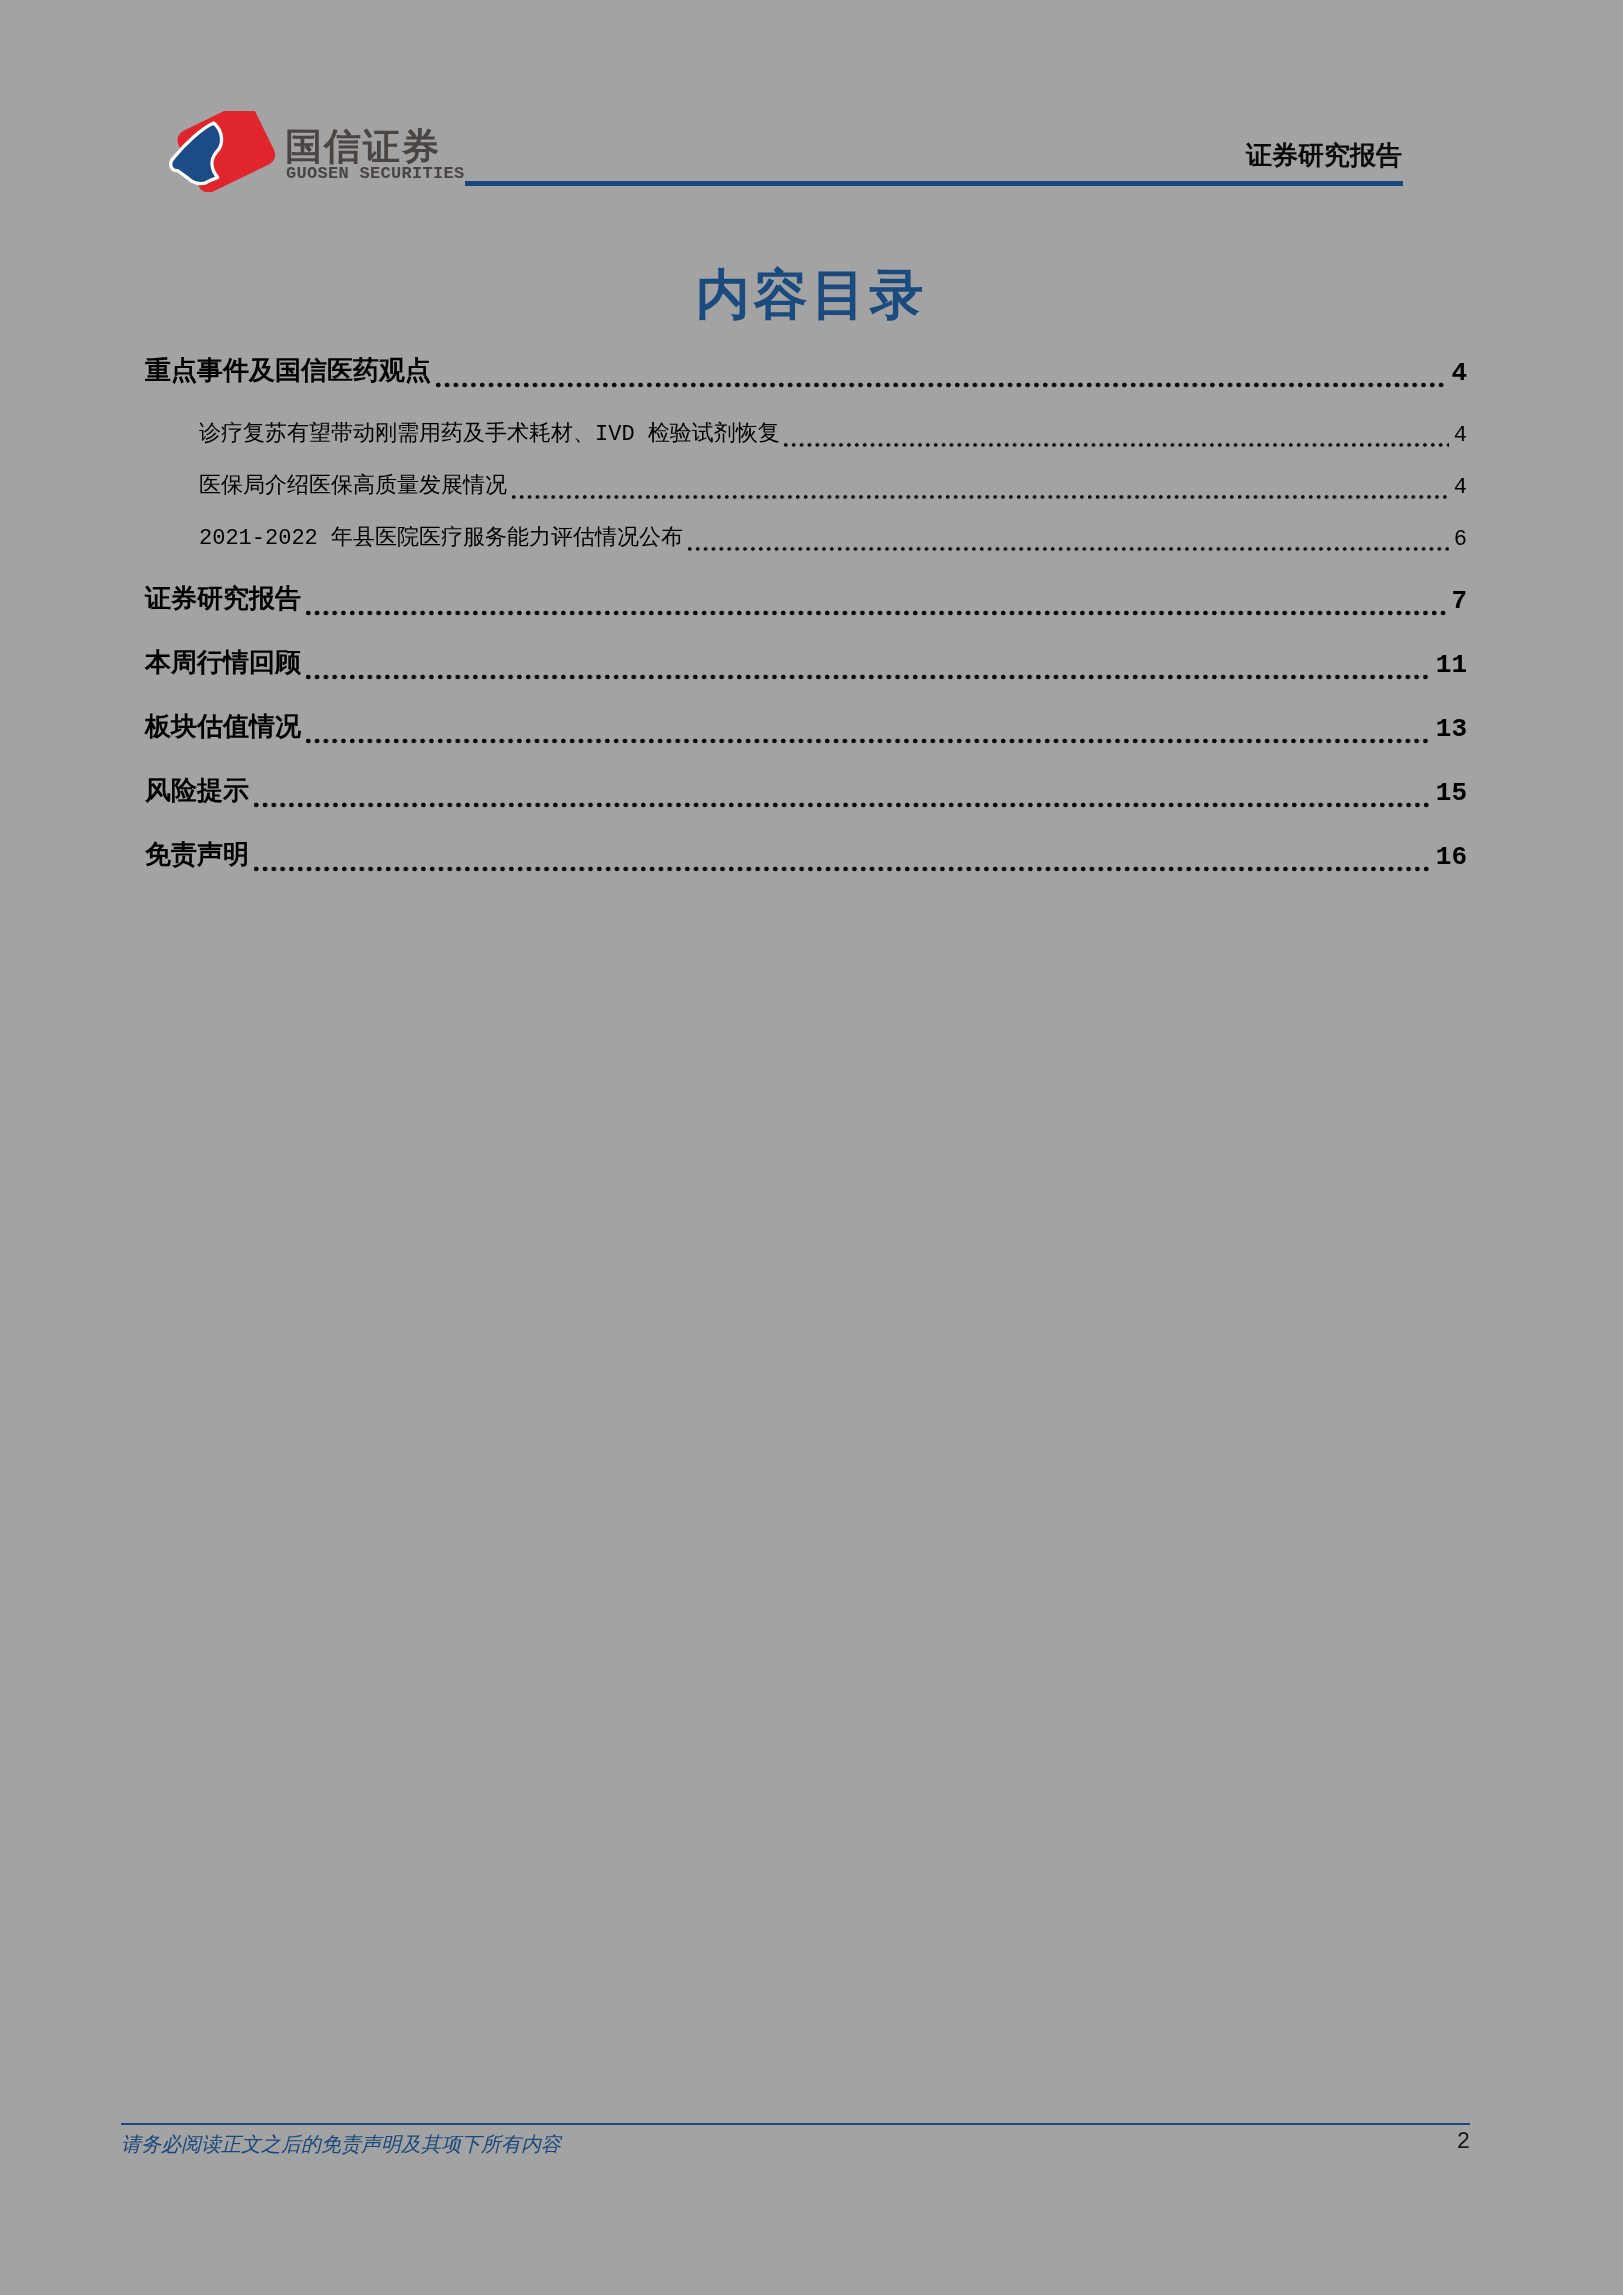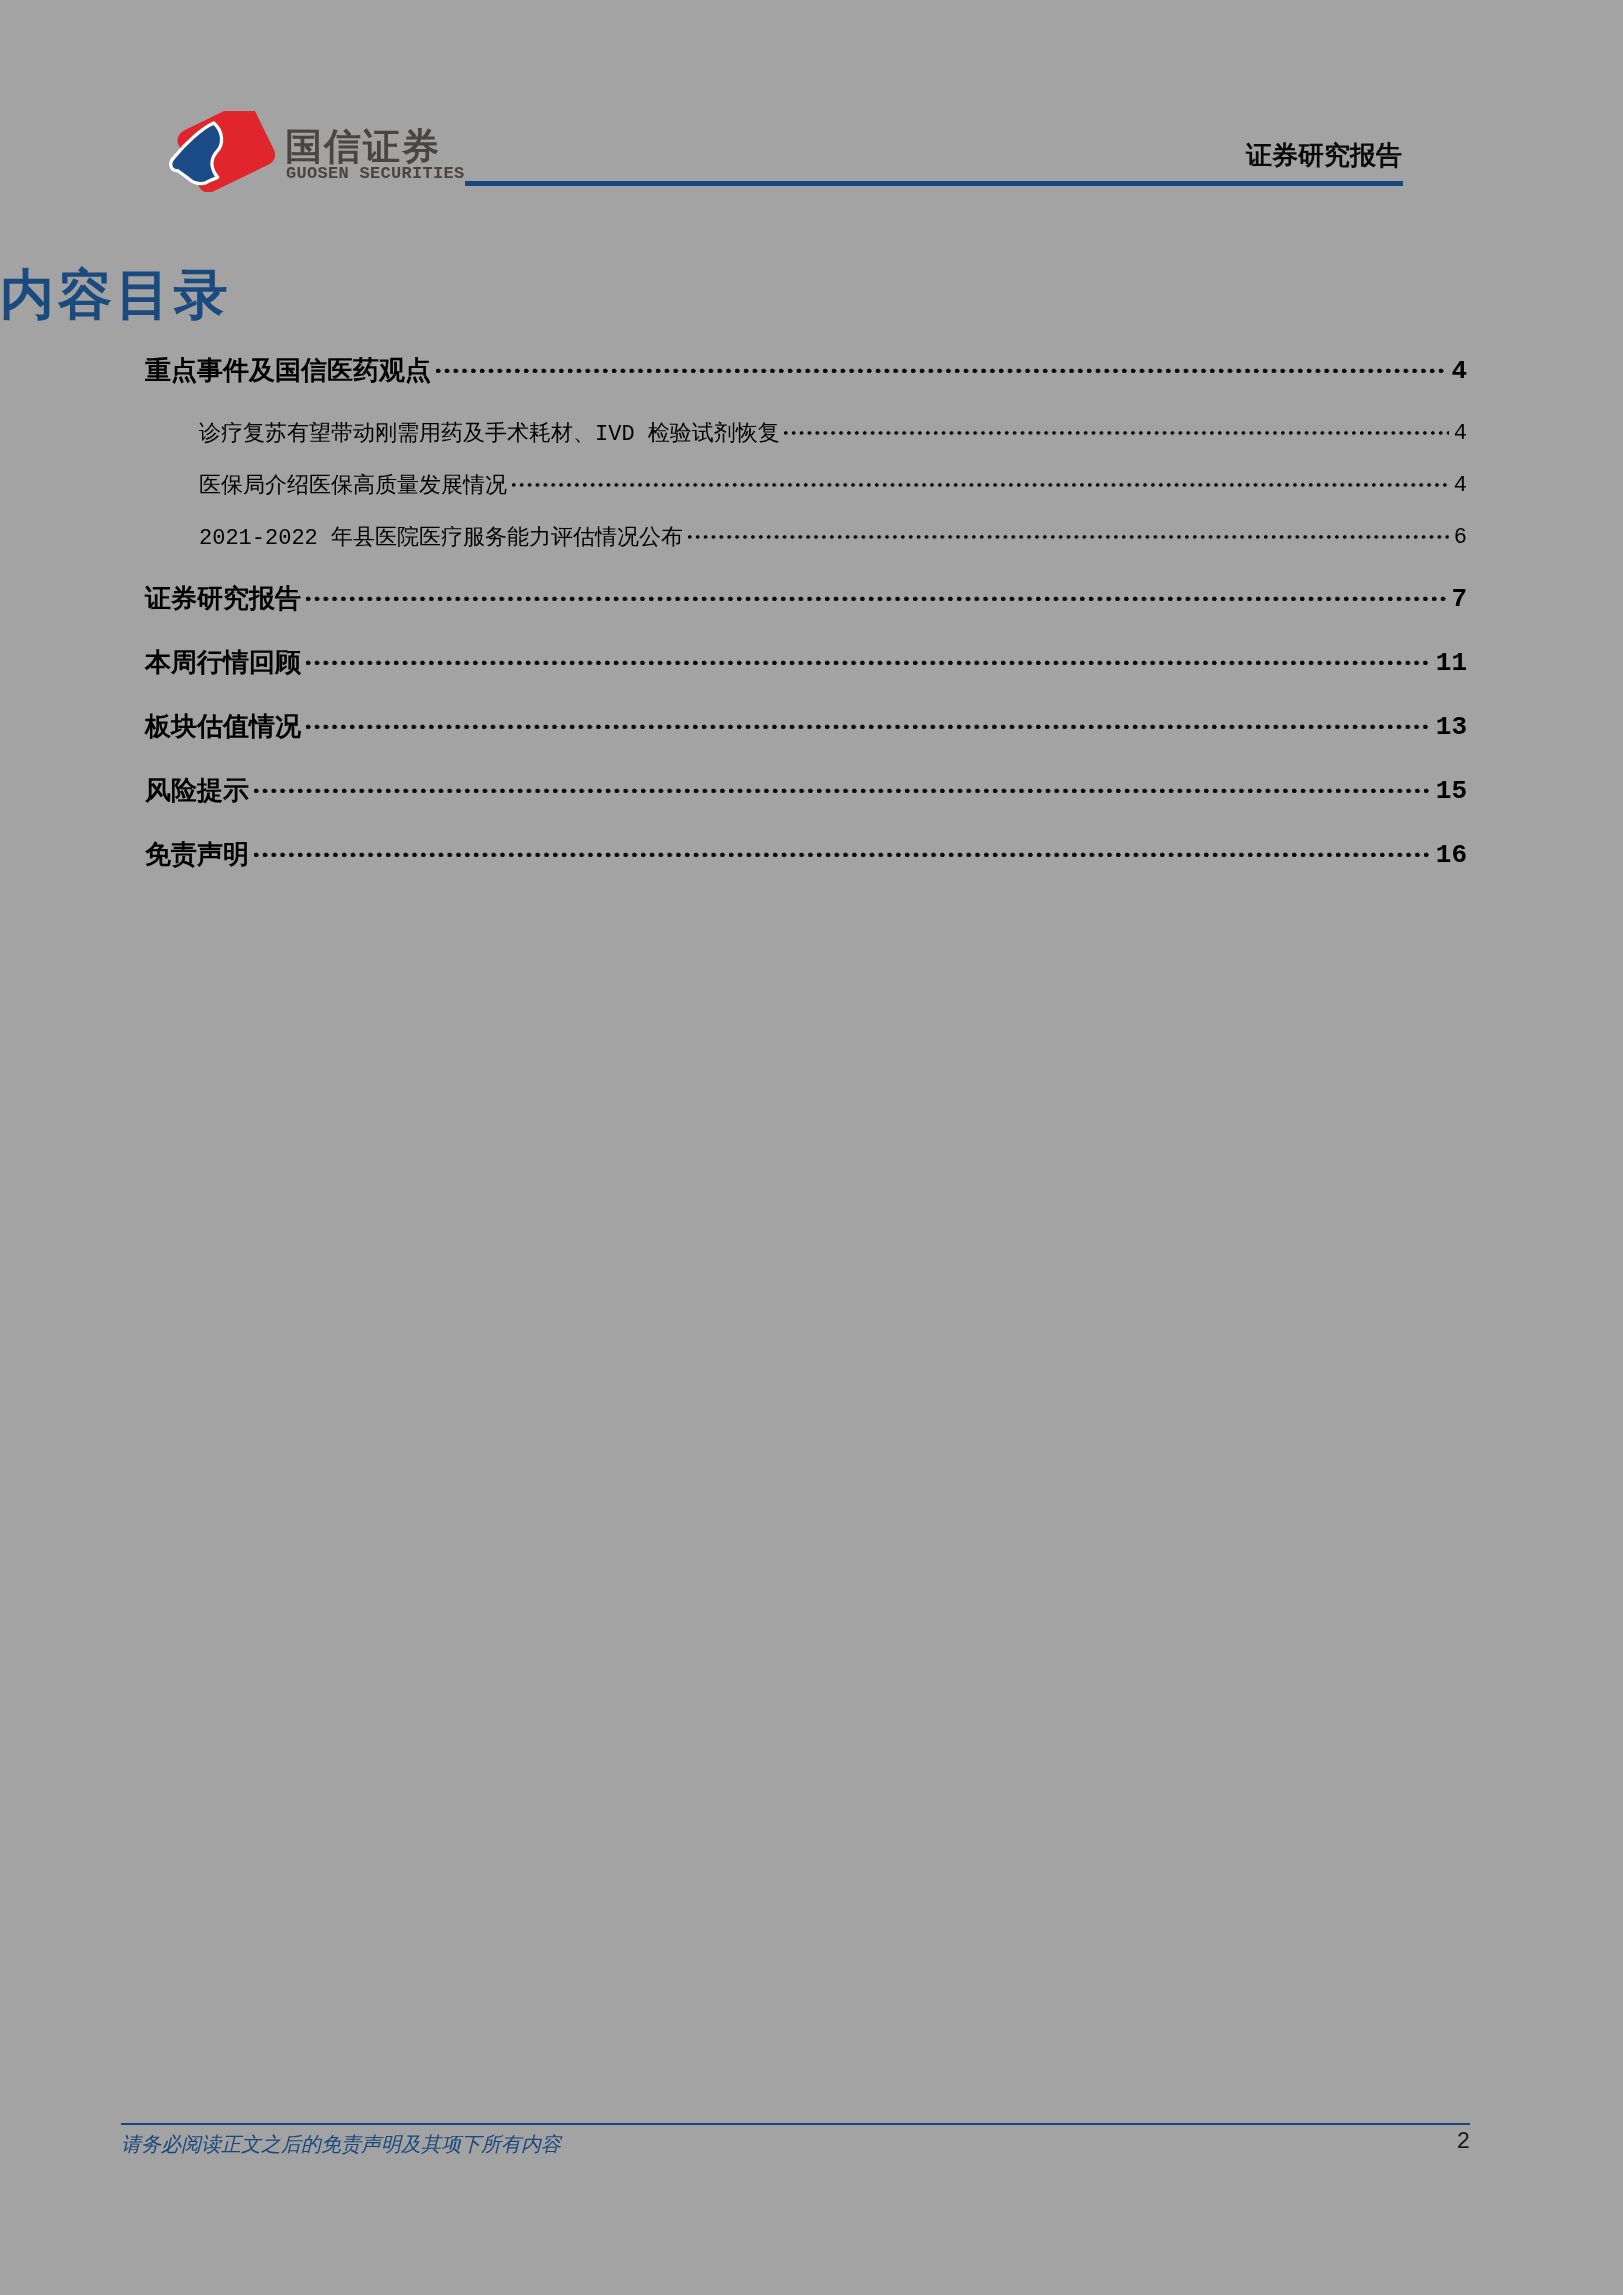--- a/index.html
+++ b/index.html
@@ -58,35 +58,35 @@
     height: 5.2px;
     background: #17477c;
   }
 
   
   .toc-title {
     position: absolute;
     left: 0;
     top: 259px;
     width: 100%;
-    text-align: left;
+    text-align: center;
     font-size: 54px;
     font-weight: 700;
     letter-spacing: 3.9px;
     color: #1b4a7e;
   }
   .toc {
     position: absolute;
     left: 145px;
     top: 353px;
     width: 1322px;
   }
   .toc-row {
     display: flex;
-    align-items: center;
+    align-items: flex-end;
     margin-top: 29px;
     color: #000000;
     cursor: pointer;
   }
   .toc-row:first-child { margin-top: 0; }
   .toc-row.level1 {
     font-size: 26px;
     font-weight: 700;
   }
   .toc-row.level2 {

